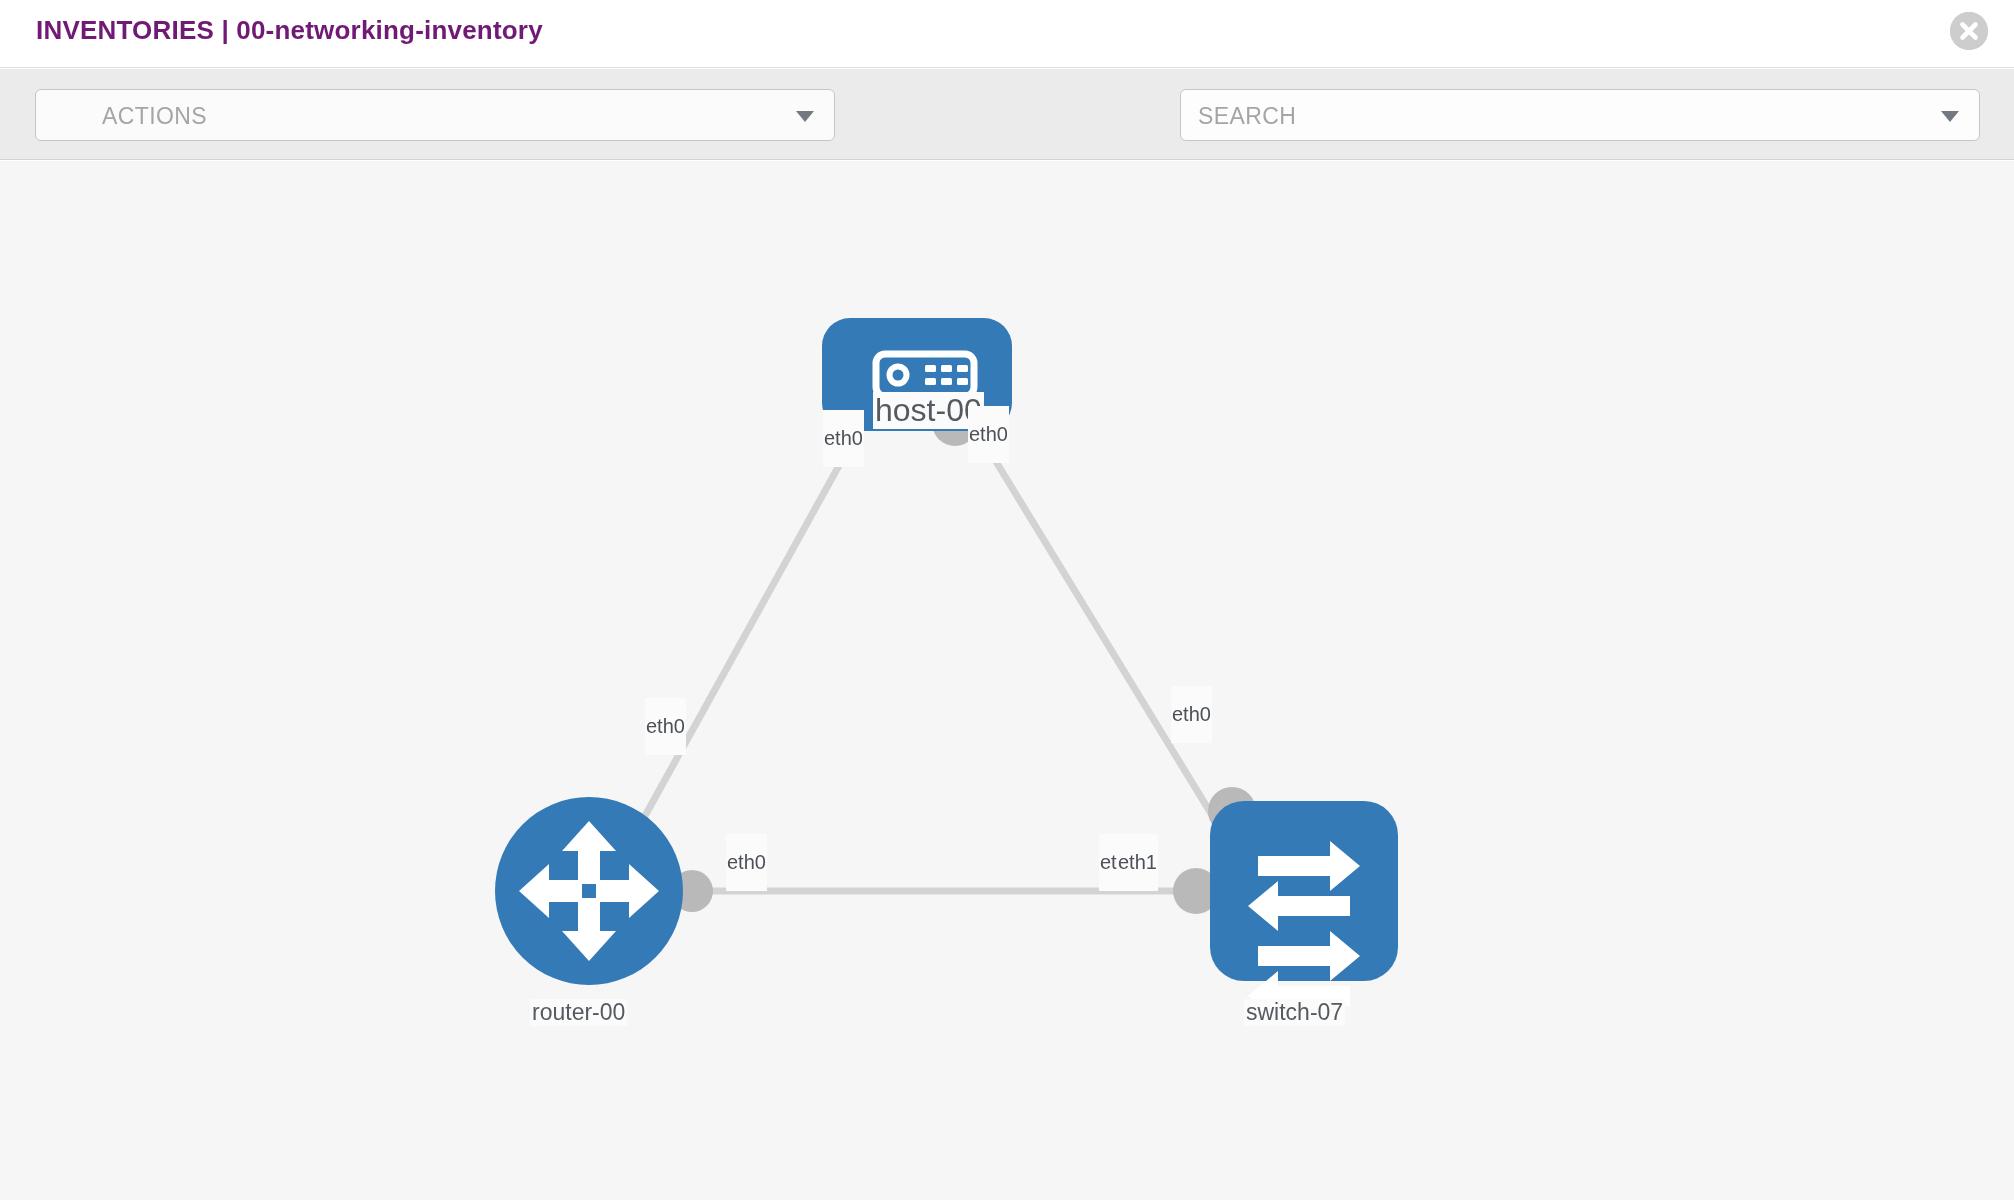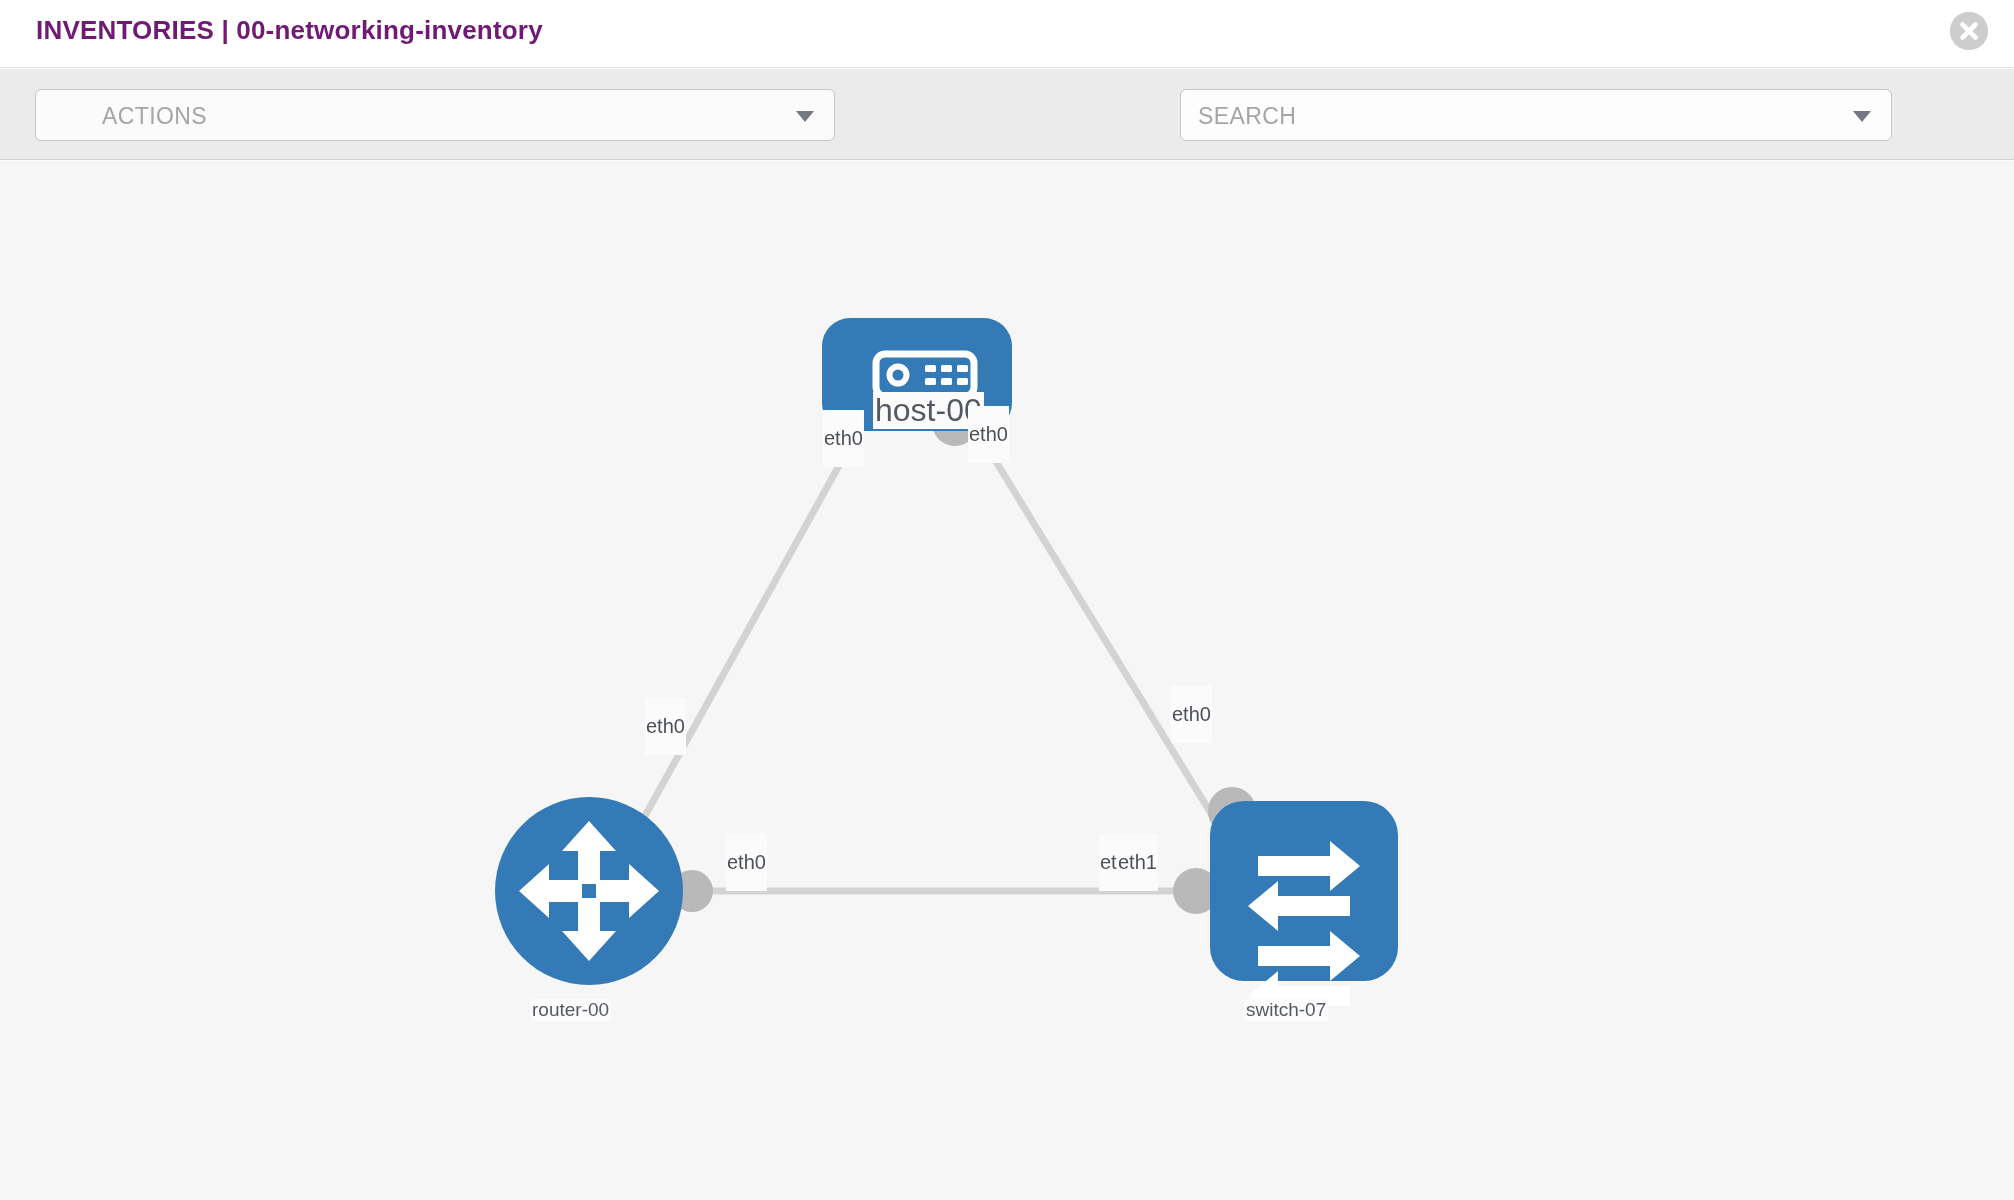--- a/index.html
+++ b/index.html
@@ -56,42 +56,42 @@
   .tool-icon {
     position: absolute; top: 92px;
     width: 46px; height: 46px; cursor: pointer;
   }
   .tool-icon svg { display: block; }
   #wrench-btn { left: 1037px; top: 90px; }
   #key-btn    { left: 1104px; top: 90px; }
 
   .search-box {
     position: absolute; left: 1180px; top: 20px;
-    width: 712px; height: 52px;
+    width: 800px; height: 52px;
     background: #fdfdfd;
     border: 1px solid #c6c6c6;
     border-radius: 6px;
   }
   .search-box .label {
     position: absolute; left: 17px; top: 13px;
     font-size: 23px; color: #a5a5a5; letter-spacing: 0.4px;
   }
 
   
   .canvas {
     position: absolute; left: 0; top: 161px;
     width: 2014px; height: 1039px;
     background: #f6f6f6;
     overflow: hidden;
   }
   .canvas svg { position: absolute; left: 0; top: 0; }
 
   .node-label {
     position: absolute;
-    font-size: 19px; color: #555a61;
+    font-size: 23px; color: #555a61;
     background: #fbfbfb;
     white-space: nowrap;
     padding: 0 2px;
   }
   .edge-label {
     position: absolute;
     font-size: 20px; color: #4c5158;
     background: #fbfbfb;
     white-space: nowrap;
     padding: 17px 1px;

